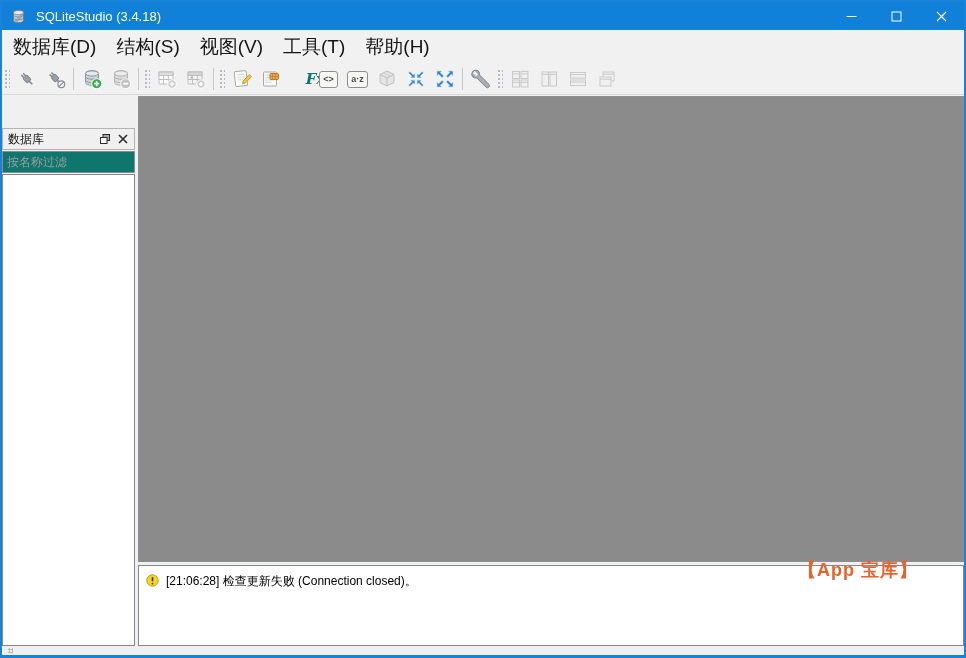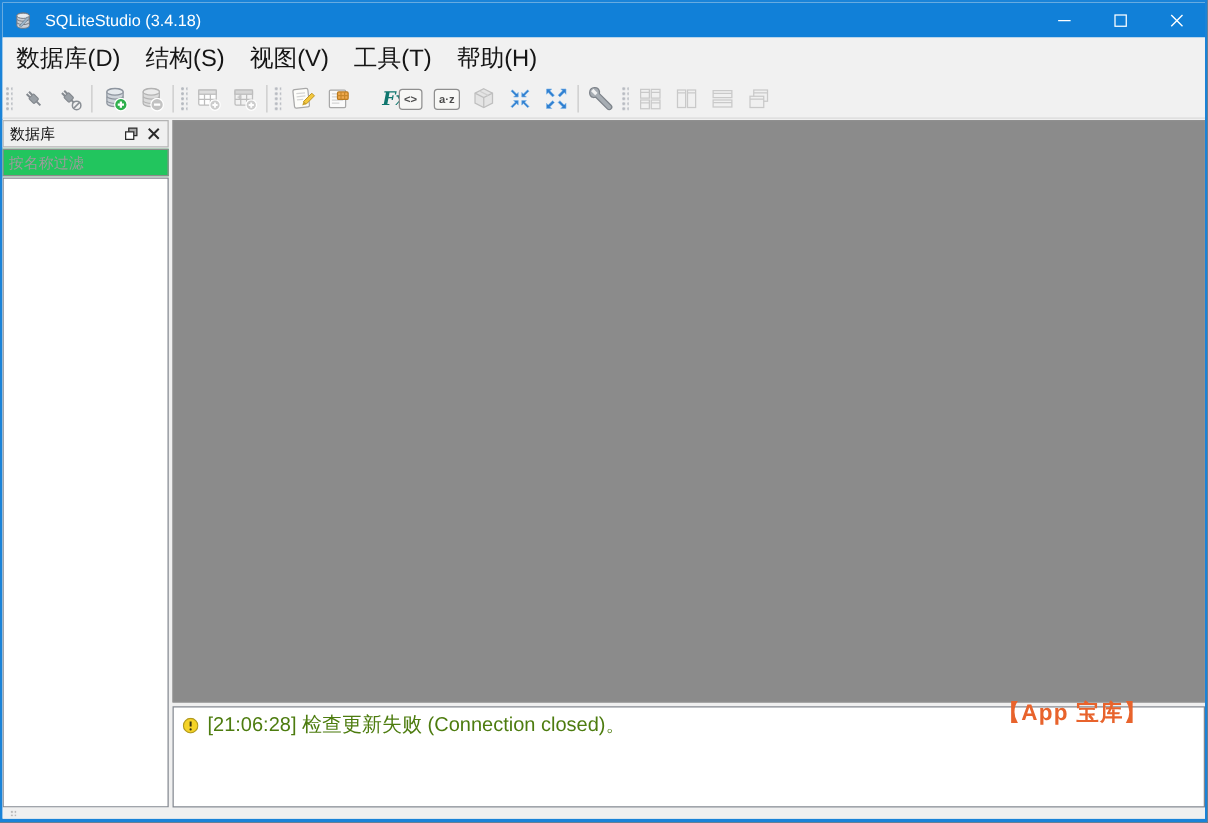--- a/index.html
+++ b/index.html
@@ -36,40 +36,40 @@
   .tb-btn{width:29px;height:26px;display:flex;align-items:center;justify-content:center;}
   .tb-btn svg{width:22px;height:22px;}
   .fx-glyph{font-family:"DejaVu Serif",serif;font-style:italic;font-weight:bold;
     font-size:15px;color:#0f766e;margin-left:32px;}
   .badge-glyph{font-size:9px;font-weight:bold;color:#4c4c4c;background:#f7f7f5;
     border:1px solid #8f8f8f;border-radius:3px;padding:3px 3px;line-height:1;}
 
   
   .content{flex:1;display:flex;min-height:0;padding-top:1px;}
 
-  .left-dock{flex:0 0 133px;display:flex;flex-direction:column;min-height:0;}
+  .left-dock{flex:0 0 133px;display:flex;flex-direction:column;min-height:0;margin-top:32px;}
   .dock-header{flex:0 0 22px;background:#f0f0f0;border:1px solid #b4b4b4;
     display:flex;align-items:center;padding:0 2px 0 5px;font-size:12px;color:#111;}
   .dock-title{flex:1;white-space:nowrap;overflow:hidden;}
   .dock-btn{width:18px;height:16px;display:flex;align-items:center;justify-content:center;}
   .dock-btn svg{width:12px;height:12px;}
-  .filter-input{flex:0 0 22px;margin-top:1px;border:1px solid #8c8c8c;background:#22c55e;
+  .filter-input{flex:0 0 22px;margin-top:1px;border:1px solid #8c8c8c;background:#0f766e;
     font-size:12px;padding:0 4px;width:100%;outline:none;font-family:inherit;}
   .filter-input::placeholder{color:#9b9b9b;}
   .db-list{flex:1;background:#fff;border:1px solid #82878f;margin-top:1px;}
 
   .splitter{flex:0 0 3px;}
 
   .right-col{flex:1;display:flex;flex-direction:column;min-width:0;}
   .mdi-area{flex:1;background:#8b8b8b;border:1px solid #8f8f8f;}
   .status-dock{flex:0 0 82px;display:flex;flex-direction:column;position:relative;margin-top:2px;}
   .status-content{flex:1;background:#fff;border:1px solid #82878f;margin-top:1px;
     padding:8px 7px;display:flex;align-items:flex-start;gap:7px;}
   .status-content svg{width:13px;height:13px;flex:0 0 auto;margin-top:0px;}
-  .status-msg{font-size:16px;color:#4d7c0f;line-height:14px;}
+  .status-msg{font-size:12px;color:#000000;line-height:14px;}
 
   .watermark{position:absolute;top:-6px;right:46px;font-size:18px;font-weight:bold;
     color:#e8632c;letter-spacing:1px;white-space:nowrap;pointer-events:none;z-index:6;}
 
   
   .statusbar-strip{flex:0 0 9px;background:#f0f0f0;display:flex;align-items:center;}
   .grip{width:5px;height:5px;margin-left:6px;
     background-image:radial-gradient(circle,#b9b9b9 1px,transparent 1.2px);
     background-size:3px 3px;}
 </style>

